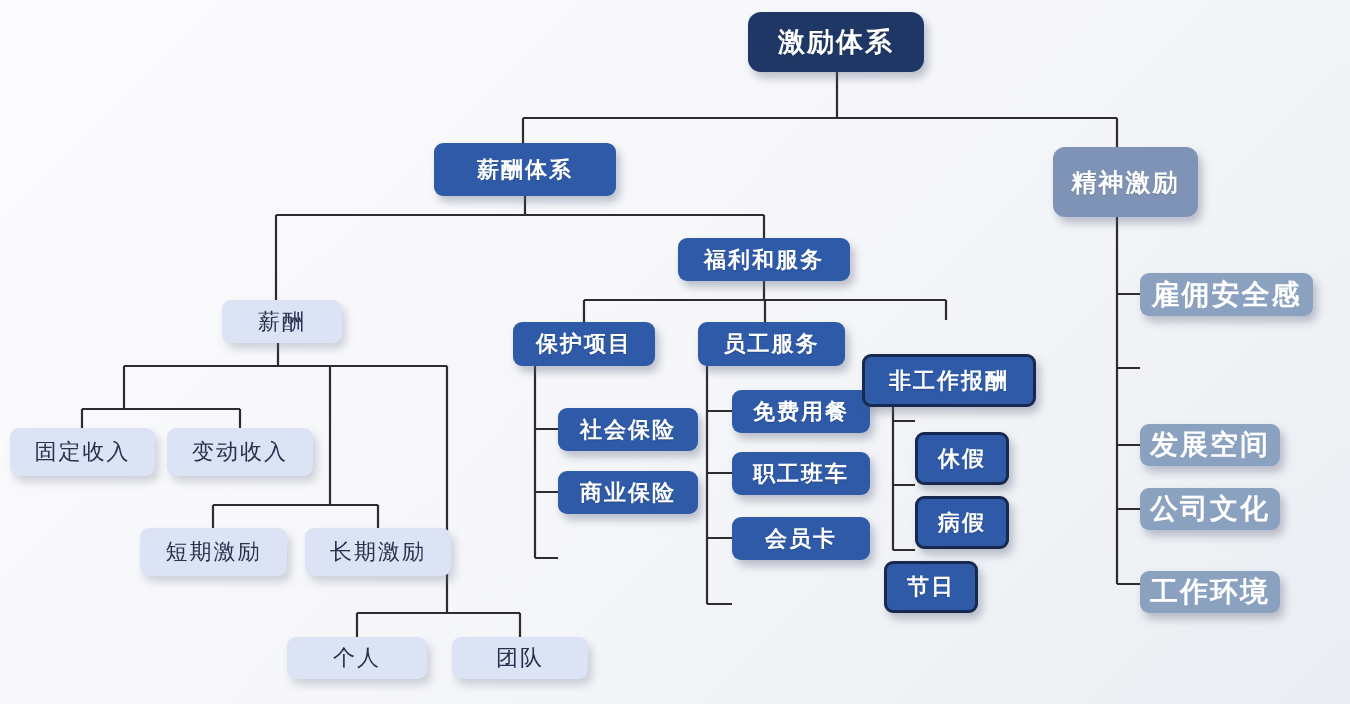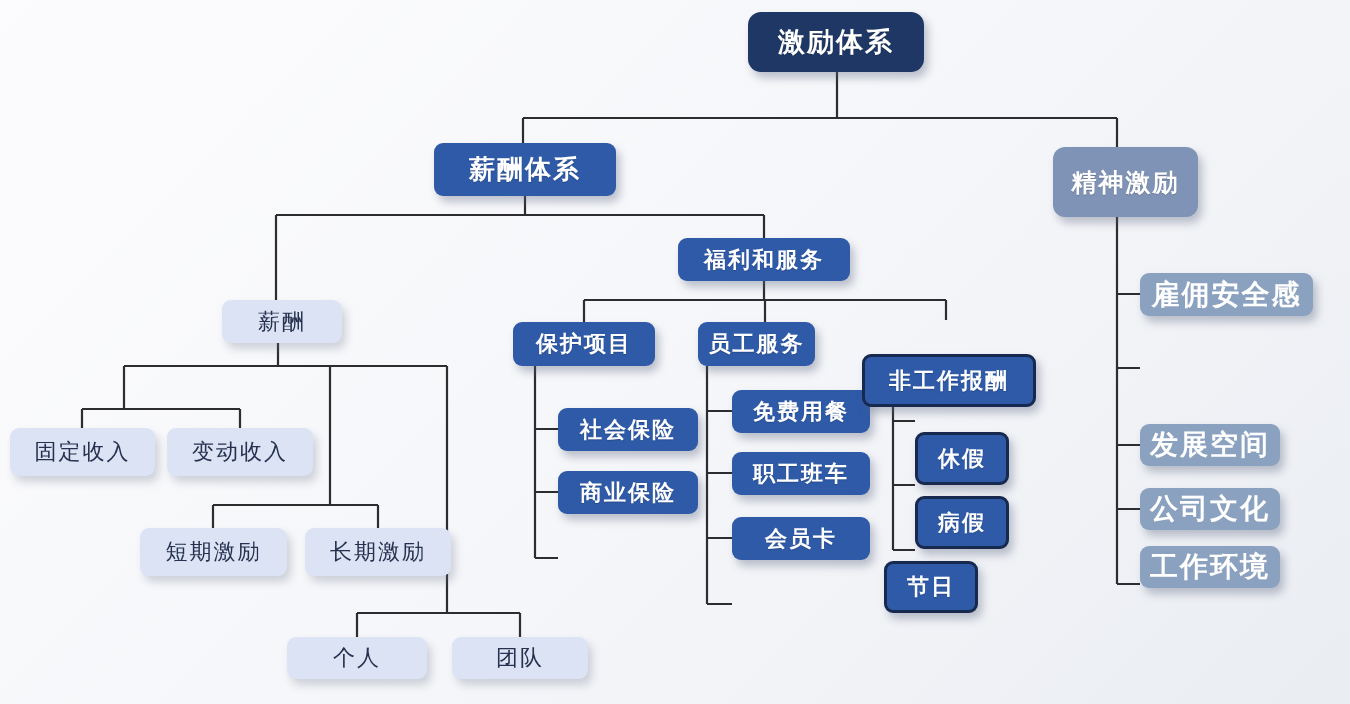--- a/index.html
+++ b/index.html
@@ -53,21 +53,21 @@
     text-shadow:none;
   }
   .light{
     background:#dbe3f4;
     color:#25314e;
     font-weight:500;
     text-shadow:none;
     box-shadow:4px 6px 9px rgba(110,120,140,.30);
     font-family:Liberation Serif, serif;
   }
-  .lvl2{ font-size:26px;text-align:right; }
+  .lvl2{ font-size:22px;text-align:right; }
 </style>
 </head>
 <body>
 
 <div class="canvas">
 
   <svg class="connectors" viewBox="0 0 1350 704">
 
     <path d="M837 72 V118 M523 118 H1117 M523 118 V143 M1117 118 V147"></path>
 
@@ -98,28 +98,28 @@
   <div class="node light" style="left:305px;top:528px;width:146px;height:48px">长期激励</div>
   <div class="node light" style="left:287px;top:637px;width:140px;height:42px">个人</div>
   <div class="node light" style="left:452px;top:637px;width:136px;height:42px">团队</div>
 
   <div class="node blue" style="left:678px;top:238px;width:172px;height:43px">福利和服务</div>
 
   <div class="node blue" style="left:513px;top:322px;width:142px;height:44px">保护项目</div>
   <div class="node blue" style="left:558px;top:408px;width:140px;height:43px">社会保险</div>
   <div class="node blue" style="left:558px;top:471px;width:140px;height:43px">商业保险</div>
 
-  <div class="node blue" style="left:698px;top:322px;width:117px;height:44px">员工服务</div>
+  <div class="node blue" style="left:698px;top:322px;width:147px;height:44px">员工服务</div>
   <div class="node blue" style="left:732px;top:390px;width:138px;height:43px">免费用餐</div>
   <div class="node blue" style="left:732px;top:452px;width:138px;height:43px">职工班车</div>
   <div class="node blue" style="left:732px;top:517px;width:138px;height:43px">会员卡</div>
 
   <div class="node blue-bordered" style="left:862px;top:320px;width:168px;height:47px">非工作报酬</div>
   <div class="node blue-bordered" style="left:915px;top:398px;width:88px;height:47px">休假</div>
   <div class="node blue-bordered" style="left:915px;top:462px;width:88px;height:47px">病假</div>
   <div class="node blue-bordered" style="left:884px;top:527px;width:88px;height:46px">节日</div>
 
   <div class="node gray-child" style="left:1140px;top:273px;width:173px;height:43px">雇佣安全感</div>
   <div class="node gray-child" style="left:1140px;top:424px;width:140px;height:42px">发展空间</div>
   <div class="node gray-child" style="left:1140px;top:488px;width:140px;height:42px">公司文化</div>
-  <div class="node gray-child" style="left:1140px;top:546px;width:140px;height:42px">工作环境</div>
+  <div class="node gray-child" style="left:1140px;top:571px;width:140px;height:42px">工作环境</div>
 
 </div>
 
 </body></html>

